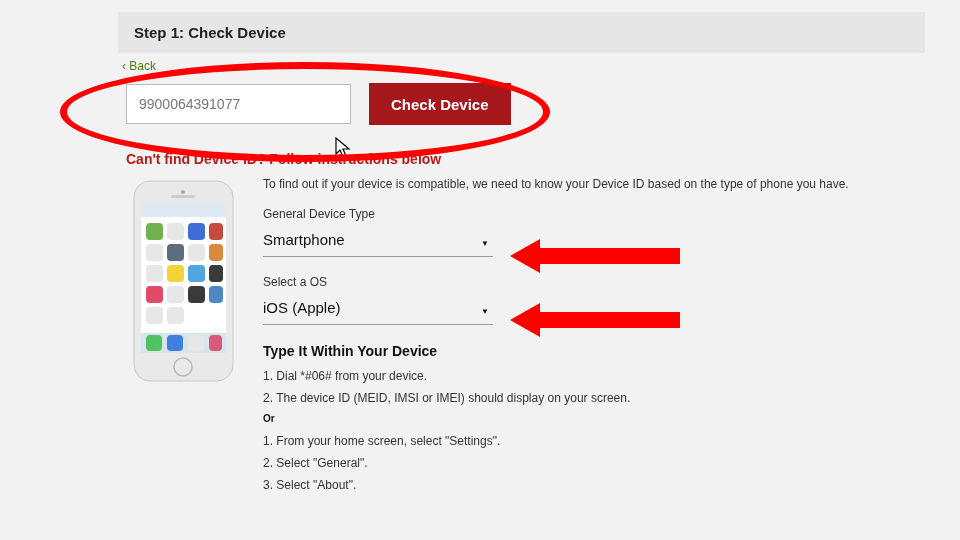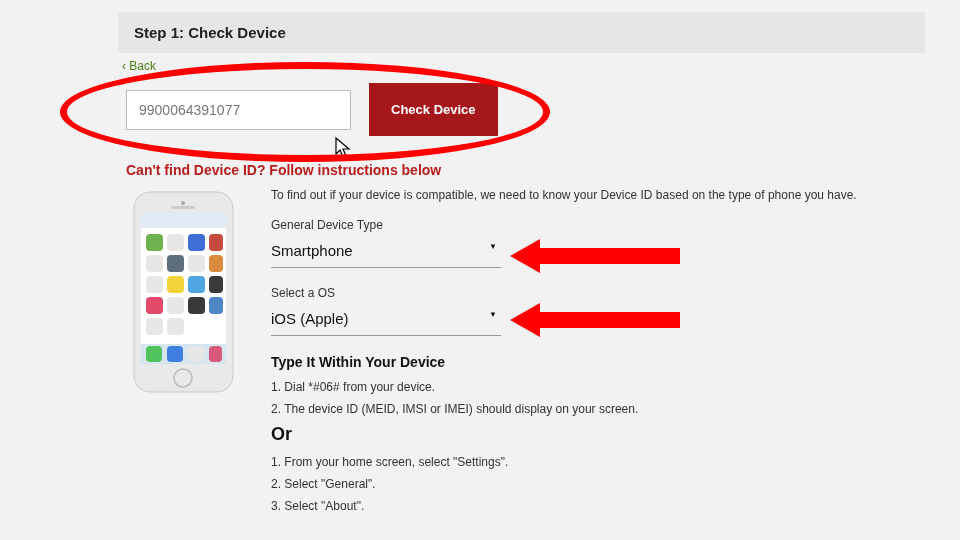--- a/index.html
+++ b/index.html
@@ -42,42 +42,42 @@
       padding: 0 12px;
       font-size: 14px;
       color: #777;
       border: 1px solid #bbb;
       background: #fff;
     }
     .check-btn {
       background: #a6171c;
       color: #fff;
       border: none;
-      height: 53px;
+      height: 42px;
       padding: 0 22px;
-      font-size: 13px;
+      font-size: 15px;
       font-weight: bold;
       cursor: pointer;
     }
     .cursor {
       position: absolute;
       left: 334px;
       top: 136px;
       pointer-events: none;
     }
     .section-title {
       font-weight: bold;
       font-size: 14px;
       color: #b91c1c;
       margin-top: 26px;
       padding-left: 8px;
     }
     .two-col {
       display: flex;
-      gap: 30px;
+      gap: 22px;
       margin-top: 10px;
       padding-left: 8px;
     }
     .phone-illus {
       width: 115px;
       flex-shrink: 0;
     }
     .phone-svg { display:block; }
     .right-col { flex: 1; }
     .intro-text {
@@ -92,40 +92,40 @@
       display:block;
     }
     .select-wrap {
       position: relative;
       width: 230px;
       border-bottom: 1px solid #999;
       margin-bottom: 18px;
       padding: 4px 0 8px 0;
       display:flex;
       justify-content:space-between;
-      align-items:flex-start;
+      align-items:flex-end;
     }
     .select-value {
       font-size: 15px;
       color: #111;
     }
     .caret {
       font-size: 8px;
       color: #111;
       margin-right: 4px;
     }
     .sub-heading {
       font-weight: bold;
       font-size: 14px;
       color: #111;
       margin: 8px 0 10px 0;
     }
     .or-heading {
       font-weight: bold;
-      font-size: 18px;
+      font-size: 10px;
       color: #111;
       margin: 8px 0 10px 0;
     }
     .step-line {
       font-size: 12px;
       color: #333;
       margin-bottom: 8px;
     }
     
     .anno-ellipse {

